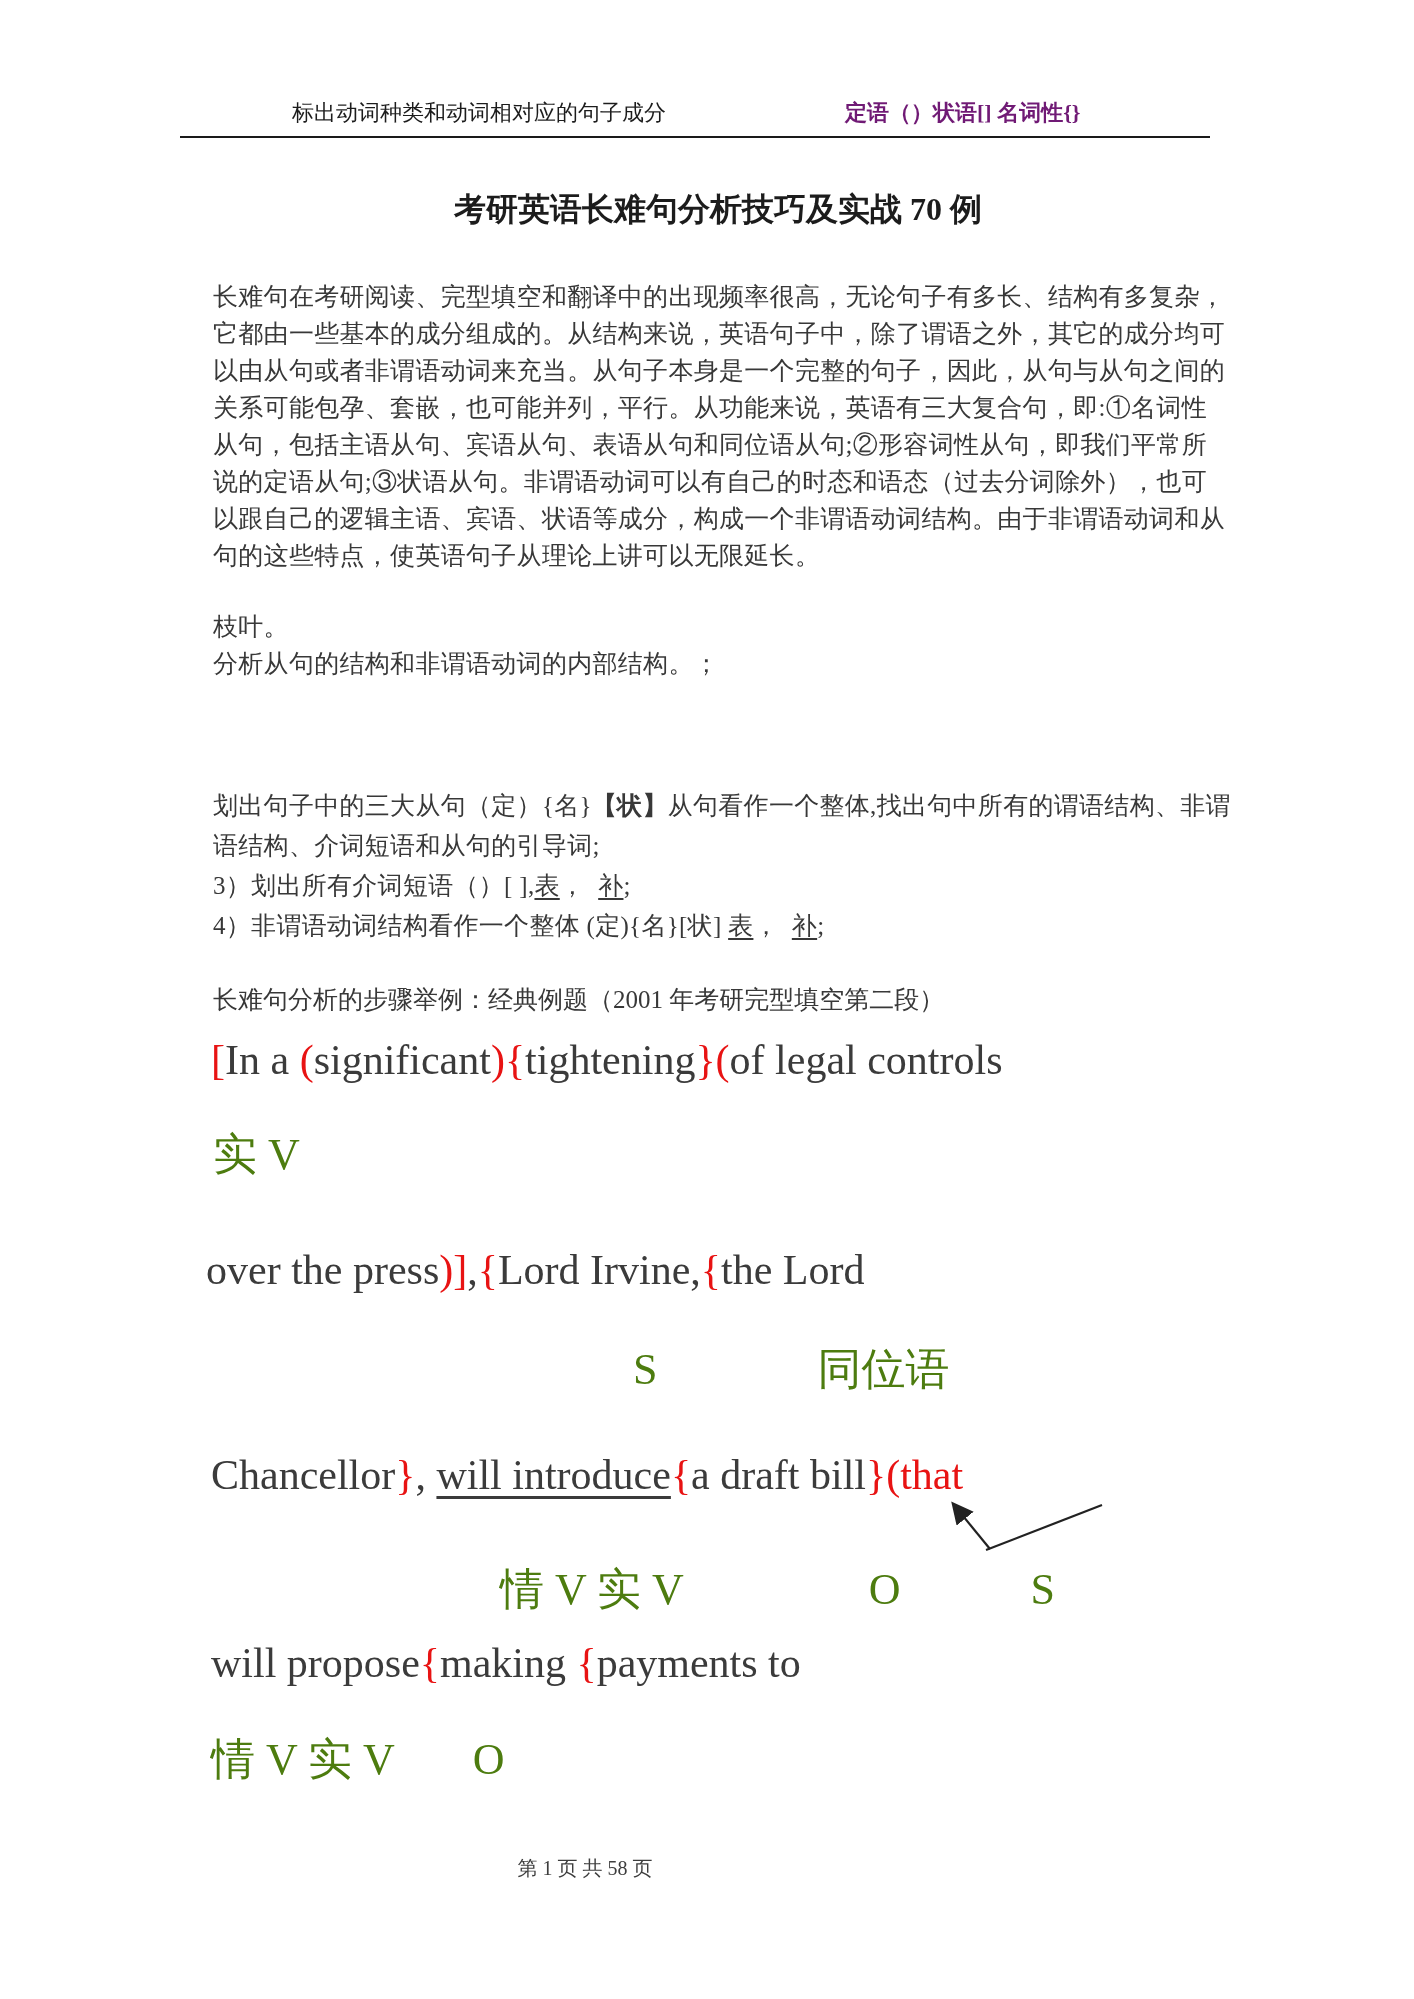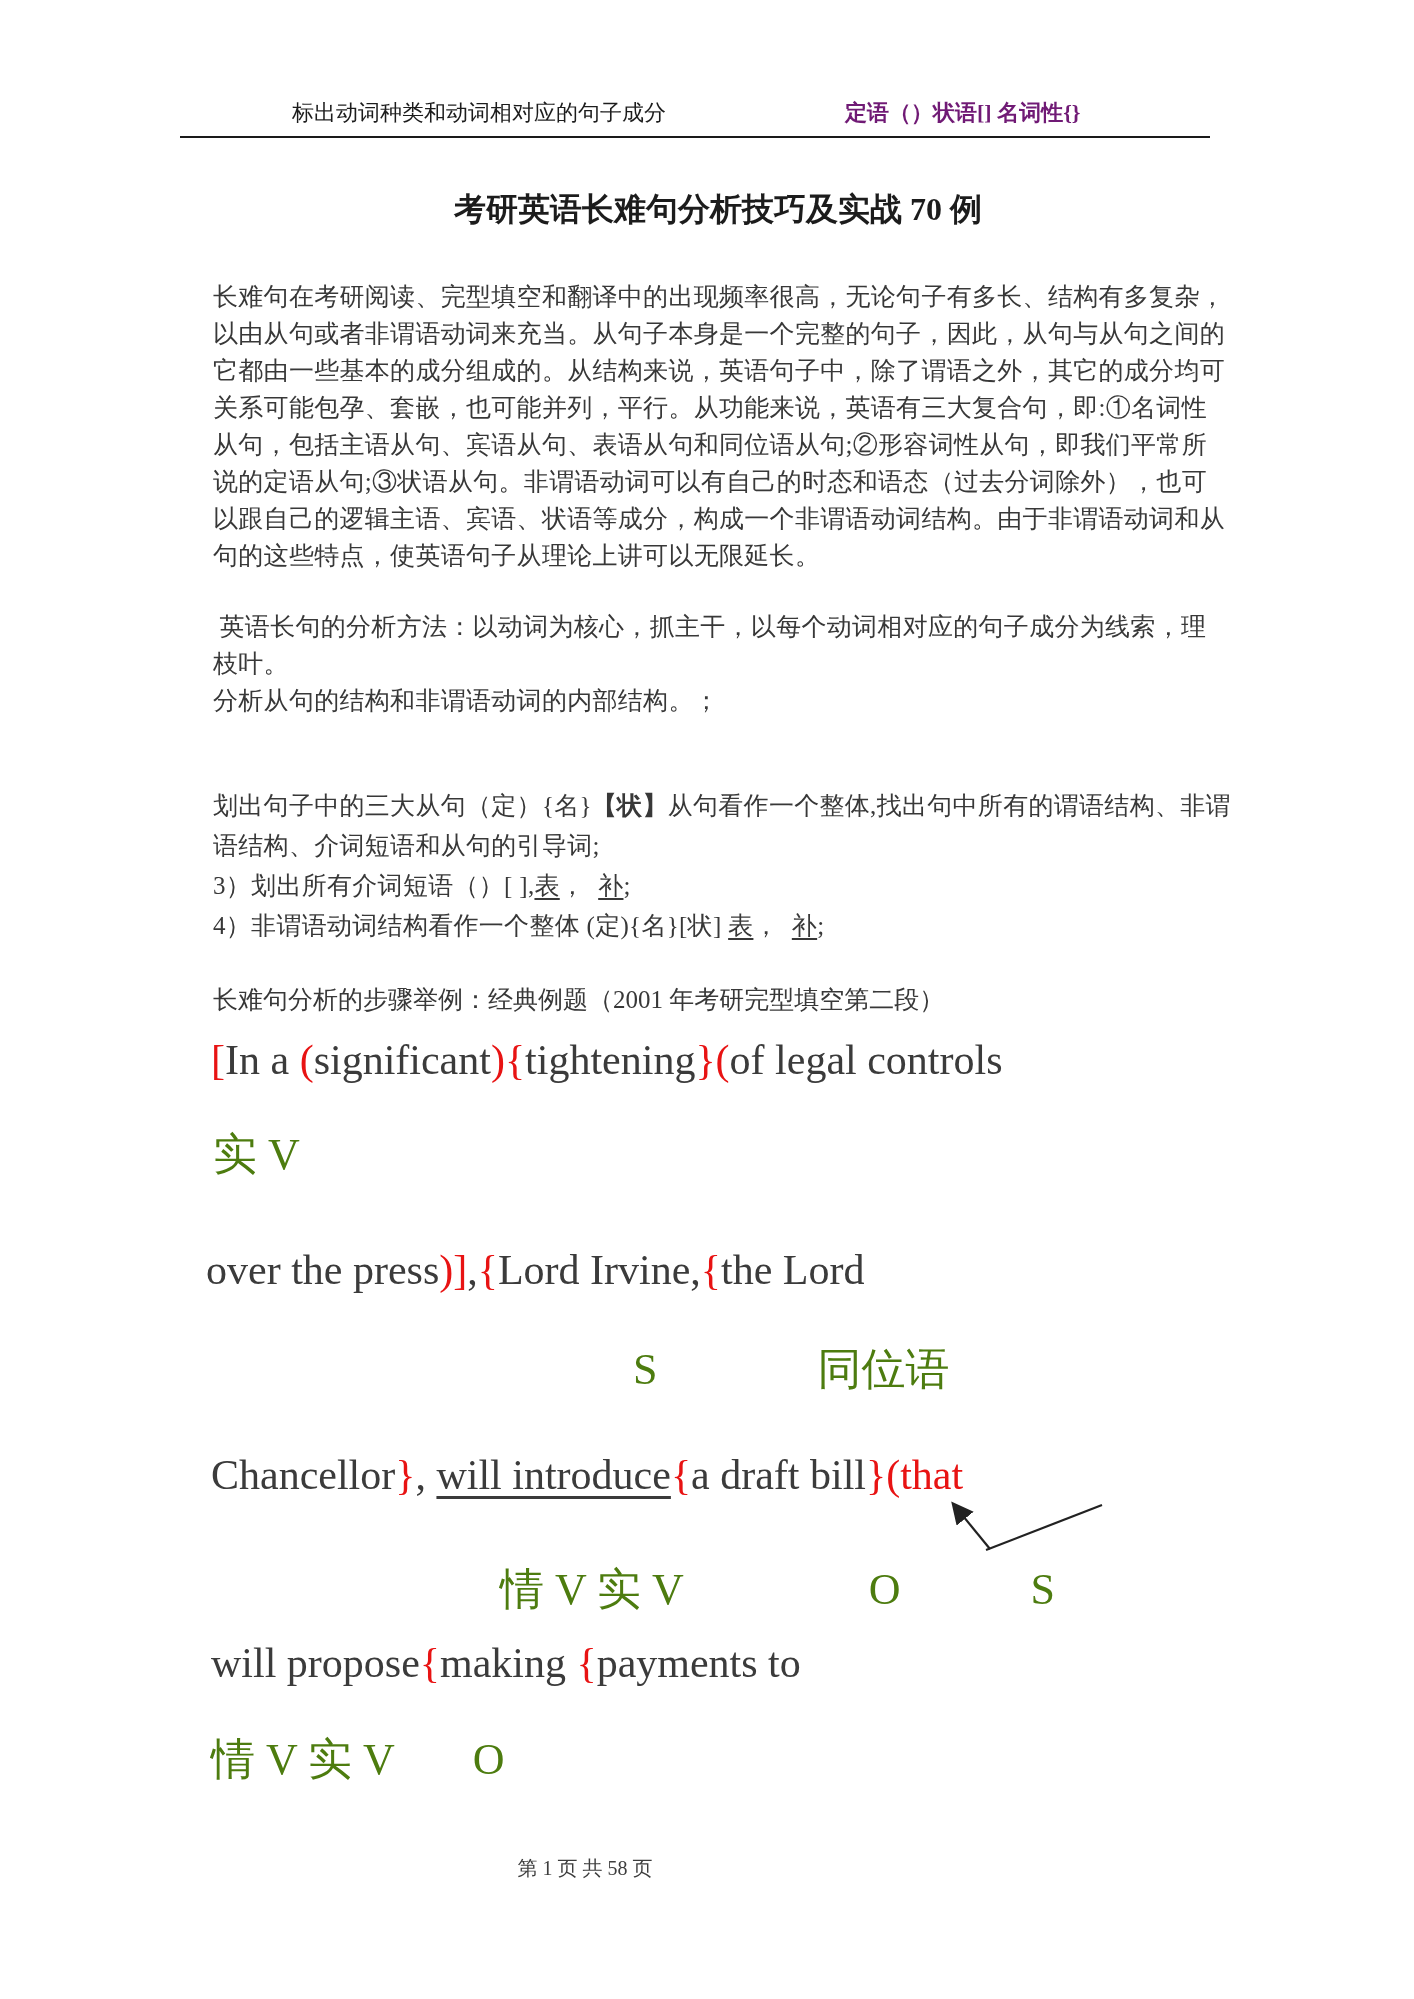--- a/index.html
+++ b/index.html
@@ -44,31 +44,30 @@
 <body>
 
 <div class="abs hdr-left">标出动词种类和动词相对应的句子成分</div>
 <div class="abs hdr-right">定语（）状语[] 名词性{}</div>
 <div class="abs hdr-rule"></div>
 
 <div class="abs title">考研英语长难句分析技巧及实战 70 例</div>
 
 <div class="abs para p1">
   <div class="line">长难句在考研阅读、完型填空和翻译中的出现频率很高，无论句子有多长、结构有多复杂，</div>
+  <div class="line">它都由一些基本的成分组成的。从结构来说，英语句子中，除了谓语之外，其它的成分均可</div>
   <div class="line">以由从句或者非谓语动词来充当。从句子本身是一个完整的句子，因此，从句与从句之间的</div>
-  <div class="line">它都由一些基本的成分组成的。从结构来说，英语句子中，除了谓语之外，其它的成分均可</div>
   <div class="line">关系可能包孕、套嵌，也可能并列，平行。从功能来说，英语有三大复合句，即:①名词性</div>
   <div class="line">从句，包括主语从句、宾语从句、表语从句和同位语从句;②形容词性从句，即我们平常所</div>
   <div class="line">说的定语从句;③状语从句。非谓语动词可以有自己的时态和语态（过去分词除外），也可</div>
   <div class="line">以跟自己的逻辑主语、宾语、状语等成分，构成一个非谓语动词结构。由于非谓语动词和从</div>
   <div class="line">句的这些特点，使英语句子从理论上讲可以无限延长。</div>
 </div>
 
 <div class="abs para p2">
-  <div class="line"> 英语长句的分析方法：以动词为核心，抓主干，以每个动词相对应的句子成分为线索，理</div>
   <div class="line">枝叶。</div>
   <div class="line">分析从句的结构和非谓语动词的内部结构。；</div>
 </div>
 
 <div class="abs para p3">
   <div class="line"><span>划出句子中的三大从句（定）{名}</span><span class="b">【状】</span><span>从句看作一个整体,找出句中所有的谓语结构、非谓</span></div>
   <div class="line">语结构、介词短语和从句的引导词;</div>
   <div class="line"><span>3）划出所有介词短语（）[ ],</span><span class="u">表</span><span>，  </span><span class="u">补</span><span>;</span></div>
   <div class="line"><span>4）非谓语动词结构看作一个整体 (定){名}[状] </span><span class="u">表</span><span>，  </span><span class="u">补</span><span>;</span></div>
 </div>

